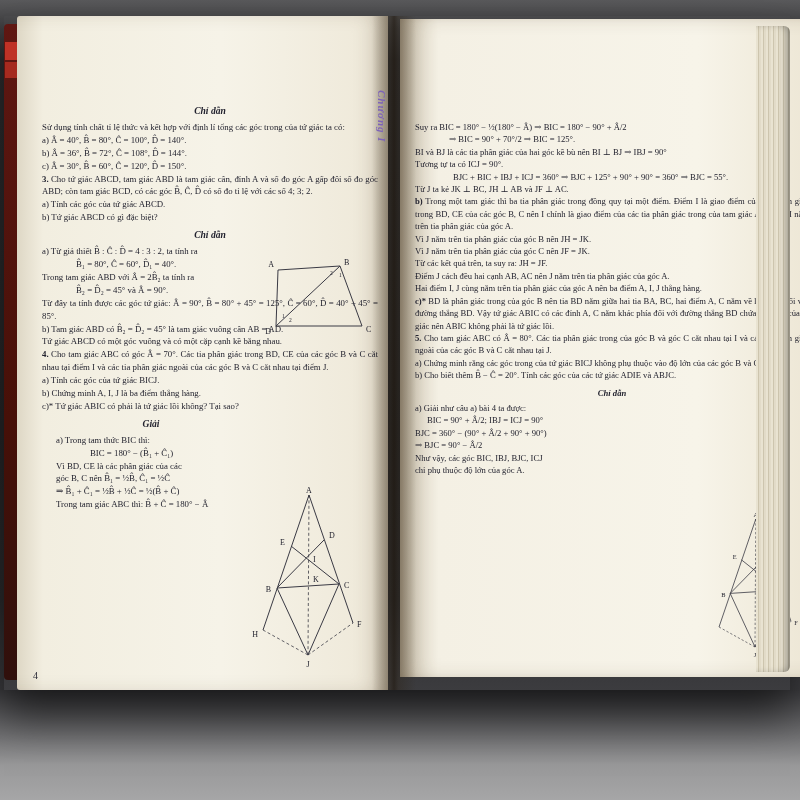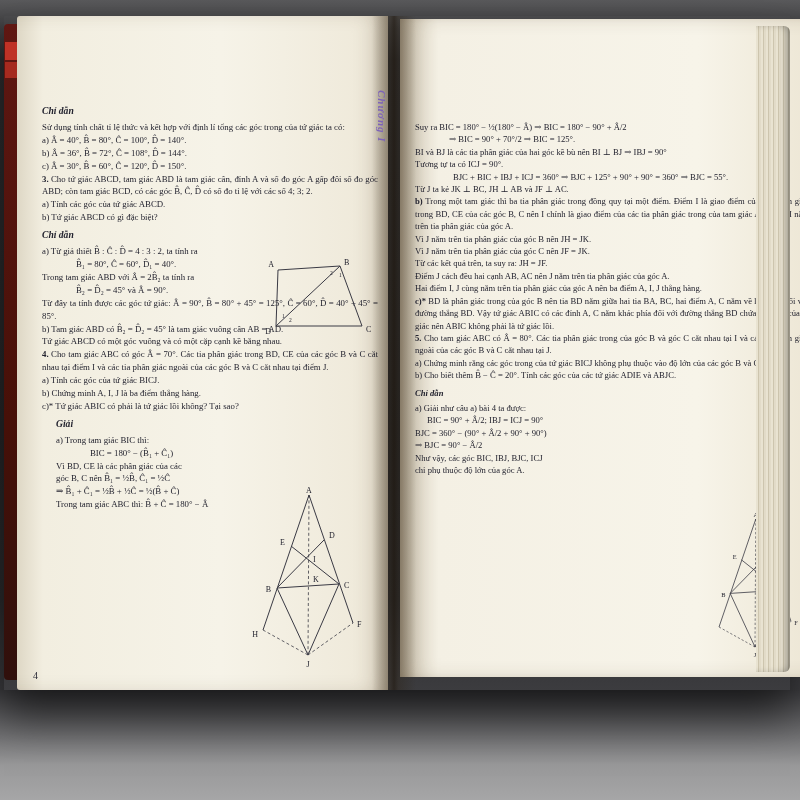--- a/index.html
+++ b/index.html
@@ -51,21 +51,21 @@
     writing-mode:vertical-rl;
     font-size:11px; font-weight:bold; font-style:italic;
     color:#7d63b8; letter-spacing:1px; z-index:5;
   }
   .content { position:absolute; color:#23232f; }
   .page.left .content { left:25px; right:10px; top:84px; bottom:12px; }
   .page.right .content { left:15px; right:16px; top:102px; bottom:12px; }
   .line { font-size:8.8px; line-height:12.9px; text-align:justify; }
   .page.right .line { font-size:8.6px; line-height:12.4px; }
   .line b { font-weight:bold; }
-  .h { font-style:italic; font-weight:bold; font-size:9.6px; margin:5px 0 3px; }
+  .h { text-align:center; font-style:italic; font-weight:bold; font-size:9.6px; margin:5px 0 3px; }
   .n  { width:216px; }
   .n2 { width:190px;margin-left:14px; }
   .rn { width:200px; }
   .ind { padding-left:34px; }
   .ind2 { padding-left:12px; }
   .sm { font-size:8.1px;margin-left:38px; }
   .pagenum { position:absolute; font-size:10px; color:#2a2a36; }
   .pn-left { left:16px; bottom:9px; }
   .pn-right { right:15px; bottom:20px; }
   svg.diagram { position:absolute; }
@@ -103,21 +103,21 @@
           <div class="line p n">Trong tam giác ABD với Â = 2B̂₂ ta tính ra</div>
           <div class="line p n ind">B̂₂ = D̂₂ = 45° và Â = 90°.</div>
           <div class="line p">Từ đây ta tính được các góc tứ giác: Â = 90°,  B̂ = 80° + 45° = 125°,  Ĉ = 60°,  D̂ = 40° + 45° = 85°.</div>
           <div class="line p">b)  Tam giác ABD có B̂₂ = D̂₂ = 45° là tam giác vuông cân AB = AD.</div>
           <div class="line p">Tứ giác ABCD có một góc vuông và có một cặp cạnh kề bằng nhau.</div>
           <div class="line p"><b>4.  </b>Cho tam giác ABC có góc Â = 70°. Các tia phân giác trong BD, CE của các góc B và C cắt nhau tại điểm I và các tia phân giác ngoài của các góc B và C cắt nhau tại điểm J.</div>
           <div class="line p">a)  Tính các góc của tứ giác BICJ.</div>
           <div class="line p">b)  Chứng minh A, I, J là ba điểm thẳng hàng.</div>
           <div class="line p">c)* Tứ giác ABIC có phải là tứ giác lồi không? Tại sao?</div>
           <div class="line h n2">Giải</div>
-          <div class="line p n2">a)  Trong tam giác BIC thì:</div>
+          <div class="line p n2">a)  Trong tam thức BIC thì:</div>
           <div class="line p n2 ind">BIC = 180° − (B̂₁ + Ĉ₁)</div>
           <div class="line p n2">Vì BD, CE là các phân giác của các</div>
           <div class="line p n2">góc B, C nên B̂₁ = ½B̂,   Ĉ₁ = ½Ĉ</div>
           <div class="line p n2">⇒ B̂₁ + Ĉ₁ = ½B̂ + ½Ĉ = ½(B̂ + Ĉ)</div>
           <div class="line p n2">Trong tam giác ABC thì: B̂ + Ĉ = 180° − Â</div>
         </div>
 
       <svg class="diagram quad" viewBox="0 0 118 84">
         <path d="M16 14 L78 10 L100 70 L14 70 Z"></path>
         <path d="M78 10 L14 70"></path>

